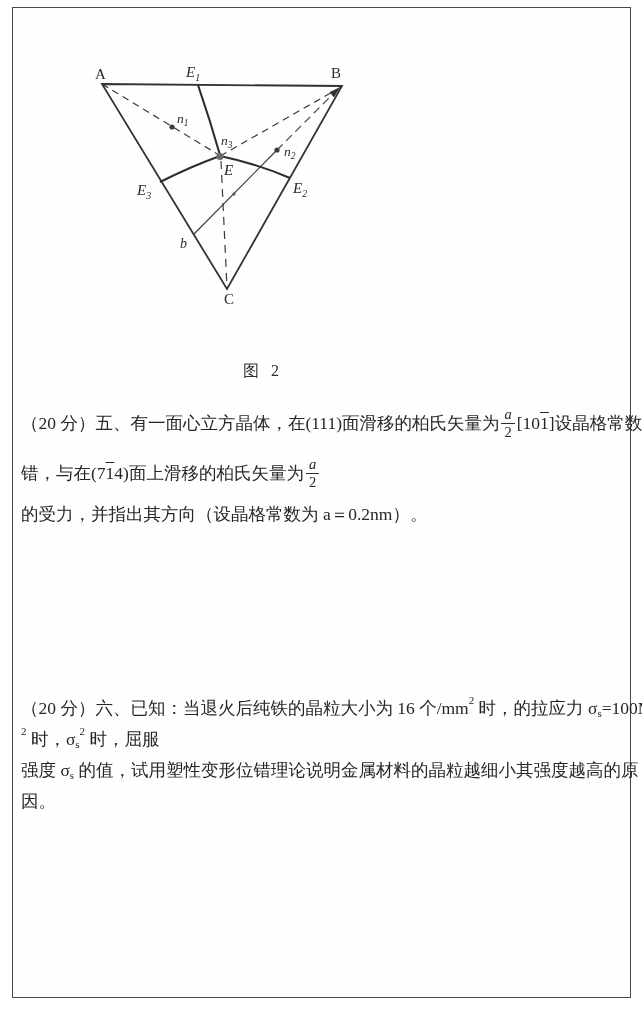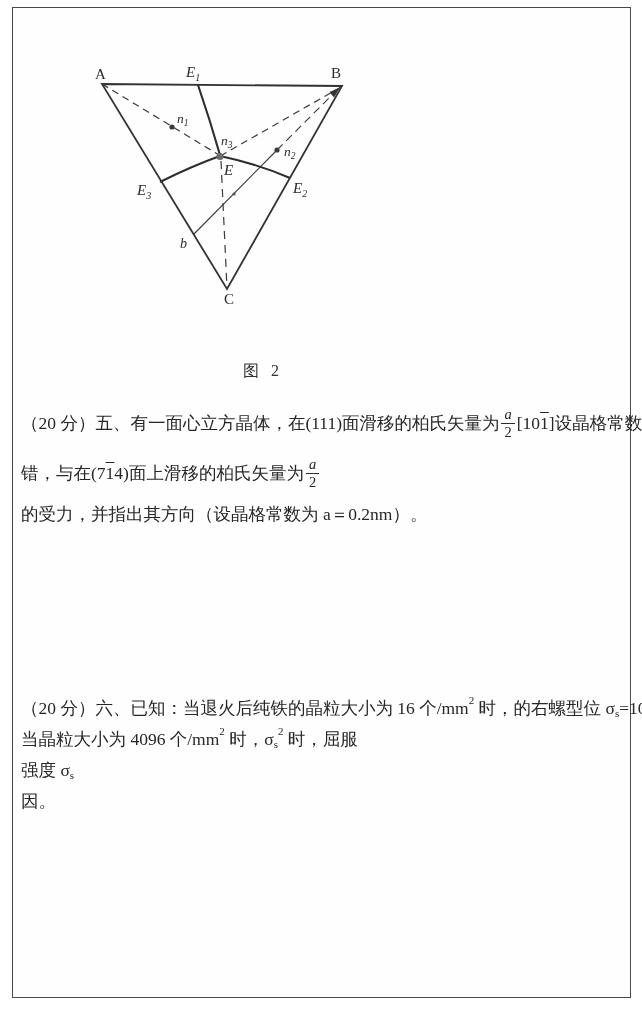--- a/index.html
+++ b/index.html
@@ -91,32 +91,32 @@
     </div>
     <div class="tline">
       <span>的受力，并指出其方向（设晶格常数为 a＝0.2nm）。</span>
     </div>
   </div>
 
 <div class="problem" id="problem-six">
     <div class="tline">
       <span>（20 分）六、已知：当退火后纯铁的晶粒大小为 16 个/mm</span>
       <sup>2</sup>
-      <span> 时，的右螺型位 σ</span>
+      <span> 时，的拉应力 σ</span>
       <sub>s</sub>
       <span>=100MPa；</span>
     </div>
     <div class="tline">
-      <span>当晶粒大小为 4096 个/mm</span>
       <sup>2</sup>
       <span> 时，σ</span>
       <sub>s</sub>
       <sup>2</sup>
       <span> 时，屈服</span>
     </div>
     <div class="tline">
       <span>强度 σ</span>
       <sub>s</sub>
+      <span> 的值，试用塑性变形位错理论说明金属材料的晶粒越细小其强度越高的原</span>
     </div>
     <div class="tline">
       <span>因。</span>
     </div>
   </div>
 
 </body></html>

